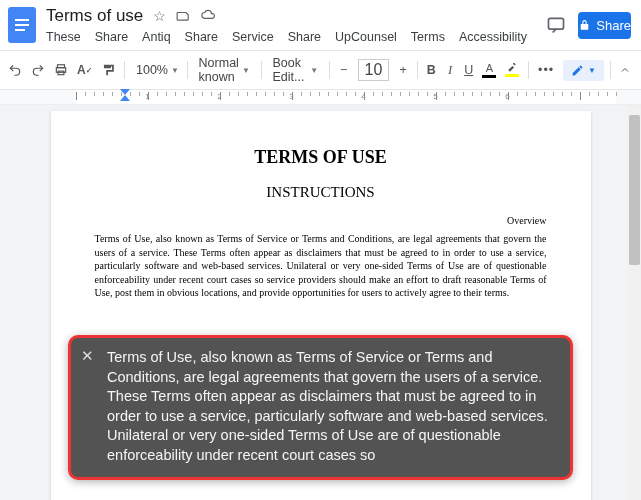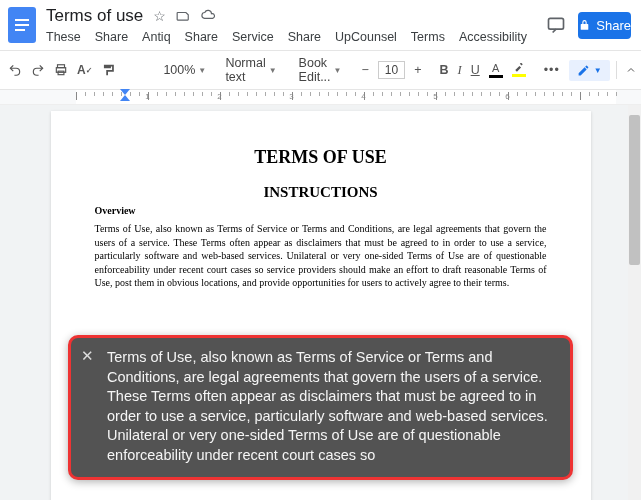--- a/index.html
+++ b/index.html
@@ -112,25 +112,25 @@
 .tb-select {
   display: flex;
   align-items: center;
   gap: 3px;
   padding: 0 2px;
 }
 .caret {
   font-size: 8px;
   color: #777;
 }
-.zoom-select { width: 40px; margin-left: 28px; }
+.zoom-select { width: 40px; }
 .font-size-box {
   border: 1px solid #ccc;
   padding: 1px 6px;
-  font-size: 12px;
+  font-size: 16px;
 }
 .tb-right {
   margin-left: auto;
   display: flex;
   align-items: center;
   gap: 6px;
 }
 .edit-mode {
   background: #e8f0fe;
   padding: 4px 8px;
@@ -187,25 +187,26 @@
   width: 540px;
   min-height: 600px;
   box-shadow: 0 1px 3px rgba(0,0,0,0.15);
   padding: 36px 44px 20px 44px;
   font-family: "Book Antiqua", "Palatino Linotype", Palatino, Georgia, serif;
   color: #000;
   box-sizing: border-box;
 }
 .page h1, .page h2 { text-align: center; margin: 0; }
 .page h1 { font-size: 18px; font-weight: bold; margin-bottom: 16px; }
-.page h2 { font-size: 15px; font-weight: bold; margin-bottom: 4px; }
+.page h2 { font-size: 15px; font-weight: normal; margin-bottom: 14px; }
 .overview-hdr {
-  font-weight: bold;
+  font-weight: normal;
   font-size: 10px;
   margin-bottom: 6px;
+  text-align: right;
 }
 .body-text {
   font-size: 10px;
   line-height: 1.35;
   text-align: justify;
 }
 .numbered-list {
   font-size: 10px;
   line-height: 1.35;
   padding-left: 18px;
@@ -338,21 +339,21 @@
         <path d="M17 3H5v6h12V6h2v6H9v9h3v-6h10V3z"></path>
       </svg>
     </div>
   <div class="tb-sep"></div>
   <div class="tb-select zoom-select">
     <span>100%</span>
     <span class="caret">▼</span>
   </div>
   <div class="tb-sep"></div>
   <div class="tb-select" style="width:70px;">
-    <span>Normal text</span>
+    <span>Normal known</span>
     <span class="caret">▼</span>
   </div>
   <div class="tb-sep"></div>
   <div class="tb-select" style="width:76px;">
     <span>Book Edit...</span>
     <span class="caret">▼</span>
   </div>
   <div class="tb-sep"></div>
   <div class="tb-icon">−</div>
   <div class="font-size-box">10</div>

